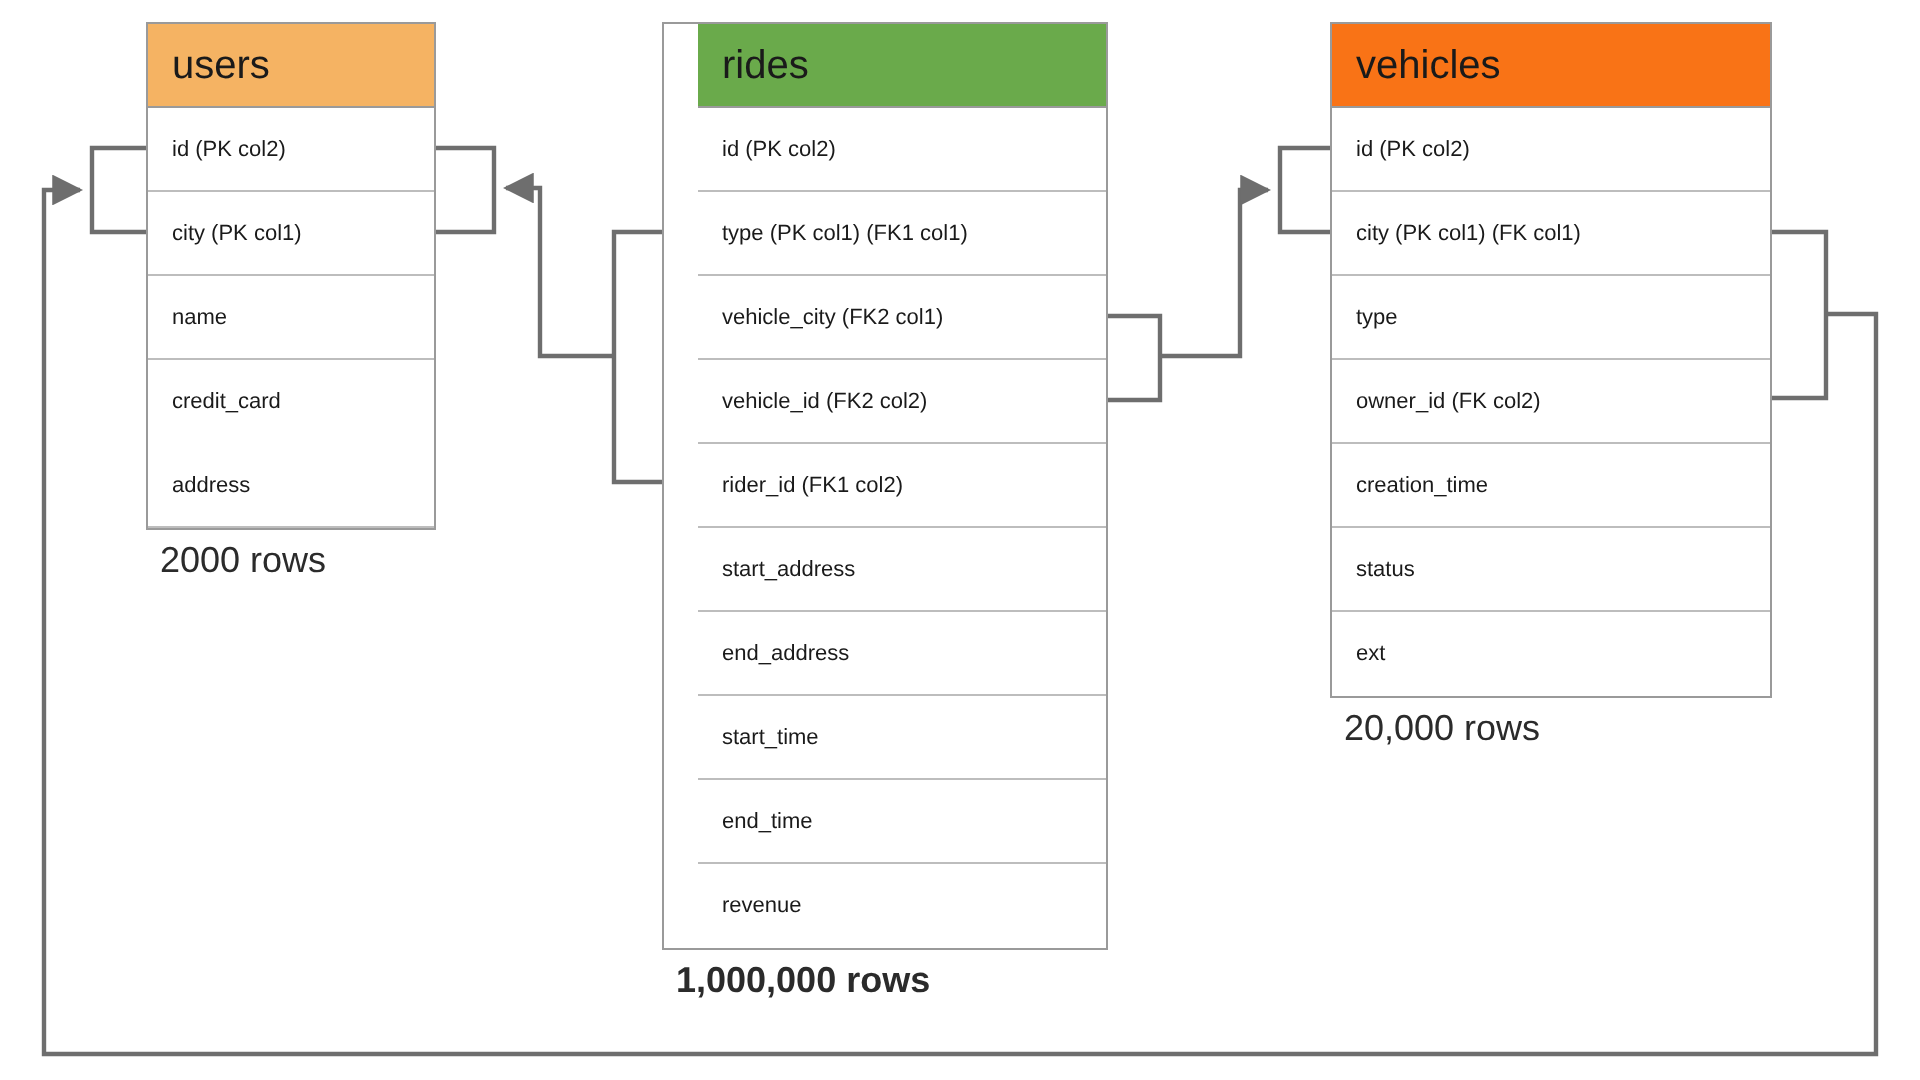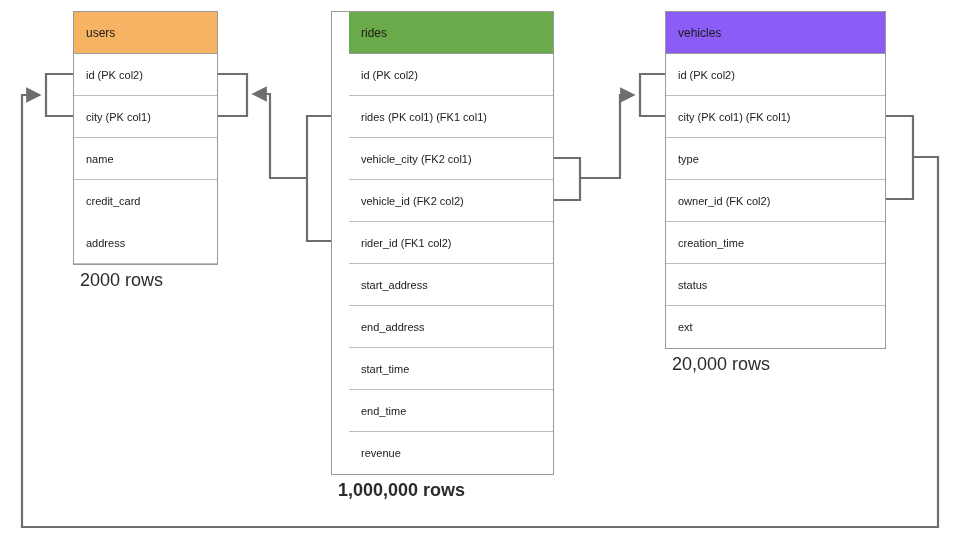--- a/index.html
+++ b/index.html
@@ -6,21 +6,21 @@
   body{
     width:960px;height:540px;background:#ffffff;
     font-family:"Liberation Sans","DejaVu Sans",sans-serif;
     overflow:hidden;position:relative;
   }
   #diagram{position:absolute;inset:0;width:960px;height:540px;}
   .conn-layer{position:absolute;left:0;top:0;width:960px;height:540px;pointer-events:none;}
   .entity{position:absolute;box-sizing:border-box;border:1px solid #9a9a9a;background:#ffffff;}
   .entity-header{
     box-sizing:border-box;height:42px;line-height:42px;
-    padding:0 12px;font-size:12px;color:#1a1a1a;
+    padding:0 12px;font-size:20px;color:#1a1a1a;
     border-bottom:1px solid #9a9a9a;white-space:nowrap;overflow:hidden;
   }
   .entity-field{
     box-sizing:border-box;height:42px;line-height:42px;
     padding:0 12px;font-size:11px;color:#1a1a1a;
     border-bottom:1px solid #bdbdbd;white-space:nowrap;overflow:hidden;
     background:#ffffff;
   }
   .entity-field.last{border-bottom:none;}
   .row-count{
@@ -70,34 +70,34 @@
     <div class="entity-field">city (PK col1)</div>
     <div class="entity-field">name</div>
     <div class="entity-field last">credit_card</div>
     <div class="entity-field">address</div>
   </div>
   <div class="row-count" style="left:80px;top:270px;">2000 rows</div>
 
   <div class="entity" style="left:331px;top:11px;width:223px;padding-left:17px;">
     <div class="entity-header" style="background:#6AAA4B;">rides</div>
     <div class="entity-field">id (PK col2)</div>
-    <div class="entity-field">rides (PK col1) (FK1 col1)</div>
+    <div class="entity-field">type (PK col1) (FK1 col1)</div>
     <div class="entity-field">vehicle_city (FK2 col1)</div>
     <div class="entity-field">vehicle_id (FK2 col2)</div>
     <div class="entity-field">rider_id (FK1 col2)</div>
     <div class="entity-field">start_address</div>
     <div class="entity-field">end_address</div>
     <div class="entity-field">start_time</div>
     <div class="entity-field">end_time</div>
     <div class="entity-field last">revenue</div>
   </div>
   <div class="row-count" style="left:338px;top:480px;font-weight:bold;">1,000,000 rows</div>
 
   <div class="entity" style="left:665px;top:11px;width:221px;">
-    <div class="entity-header" style="background:#8b5cf6;">vehicles</div>
+    <div class="entity-header" style="background:#f97316;">vehicles</div>
     <div class="entity-field">id (PK col2)</div>
     <div class="entity-field">city (PK col1) (FK col1)</div>
     <div class="entity-field">type</div>
     <div class="entity-field">owner_id (FK col2)</div>
     <div class="entity-field">creation_time</div>
     <div class="entity-field">status</div>
     <div class="entity-field last">ext</div>
   </div>
   <div class="row-count" style="left:672px;top:354px;">20,000 rows</div>
 

